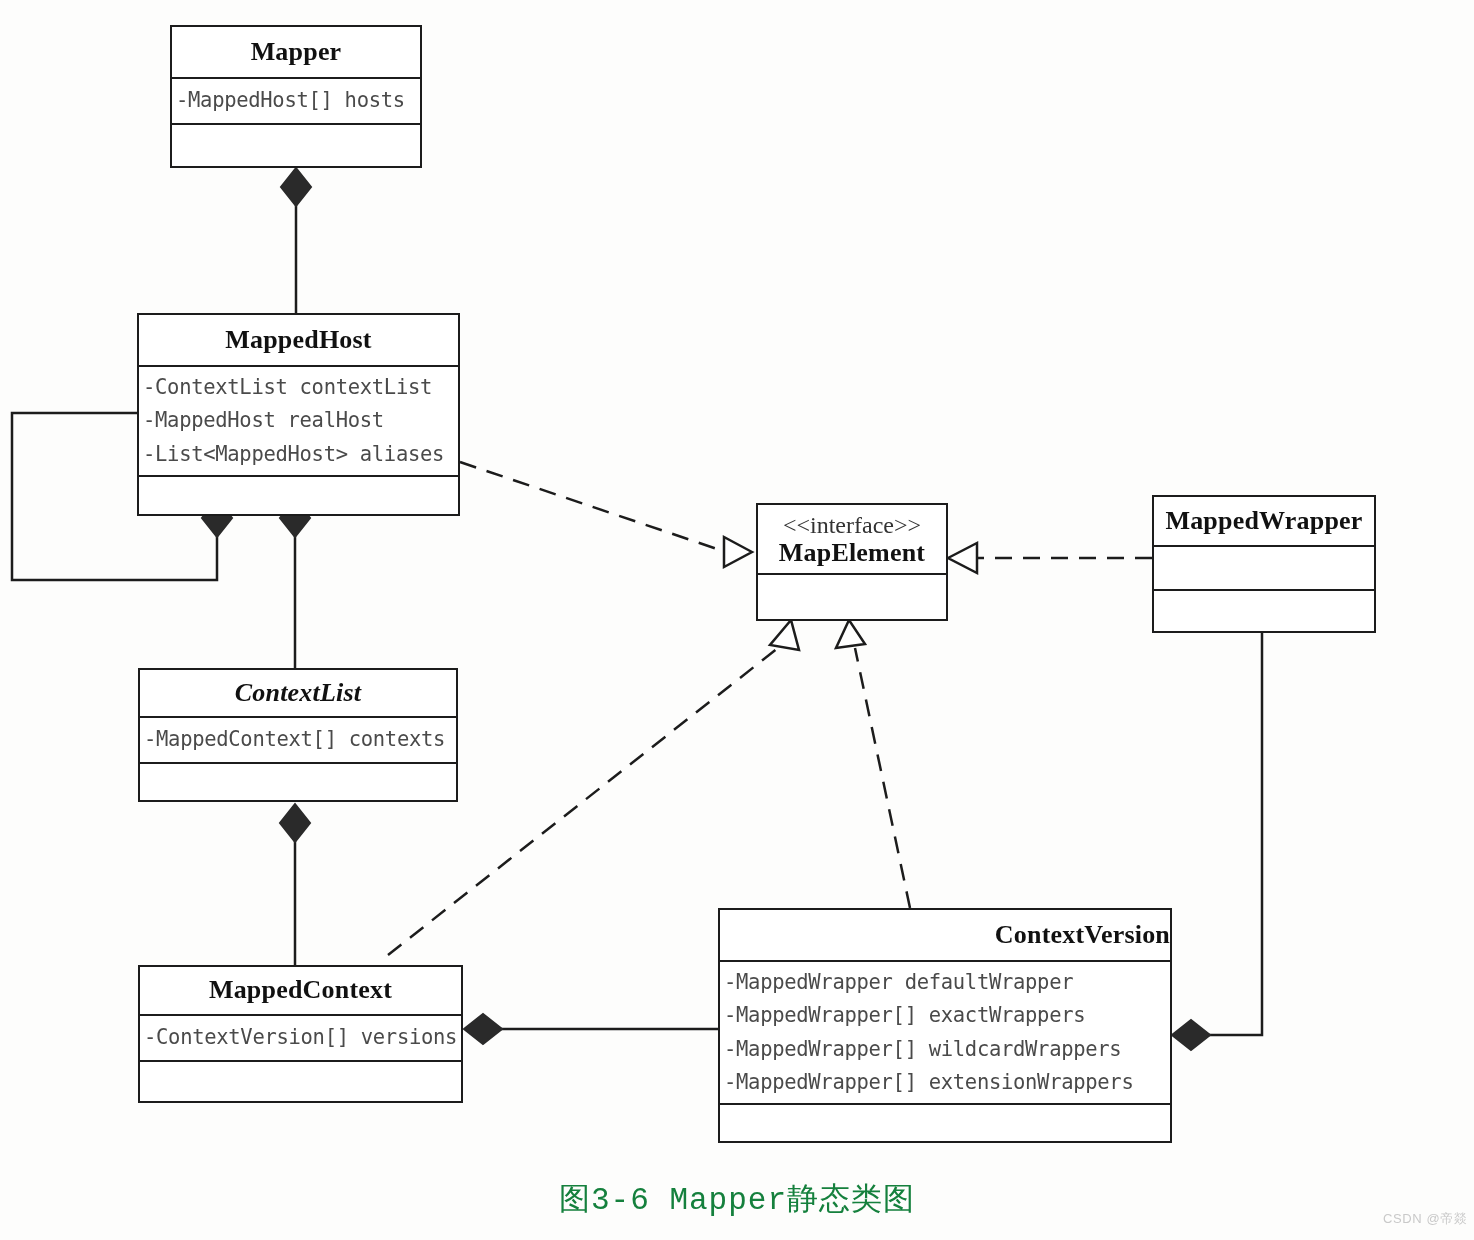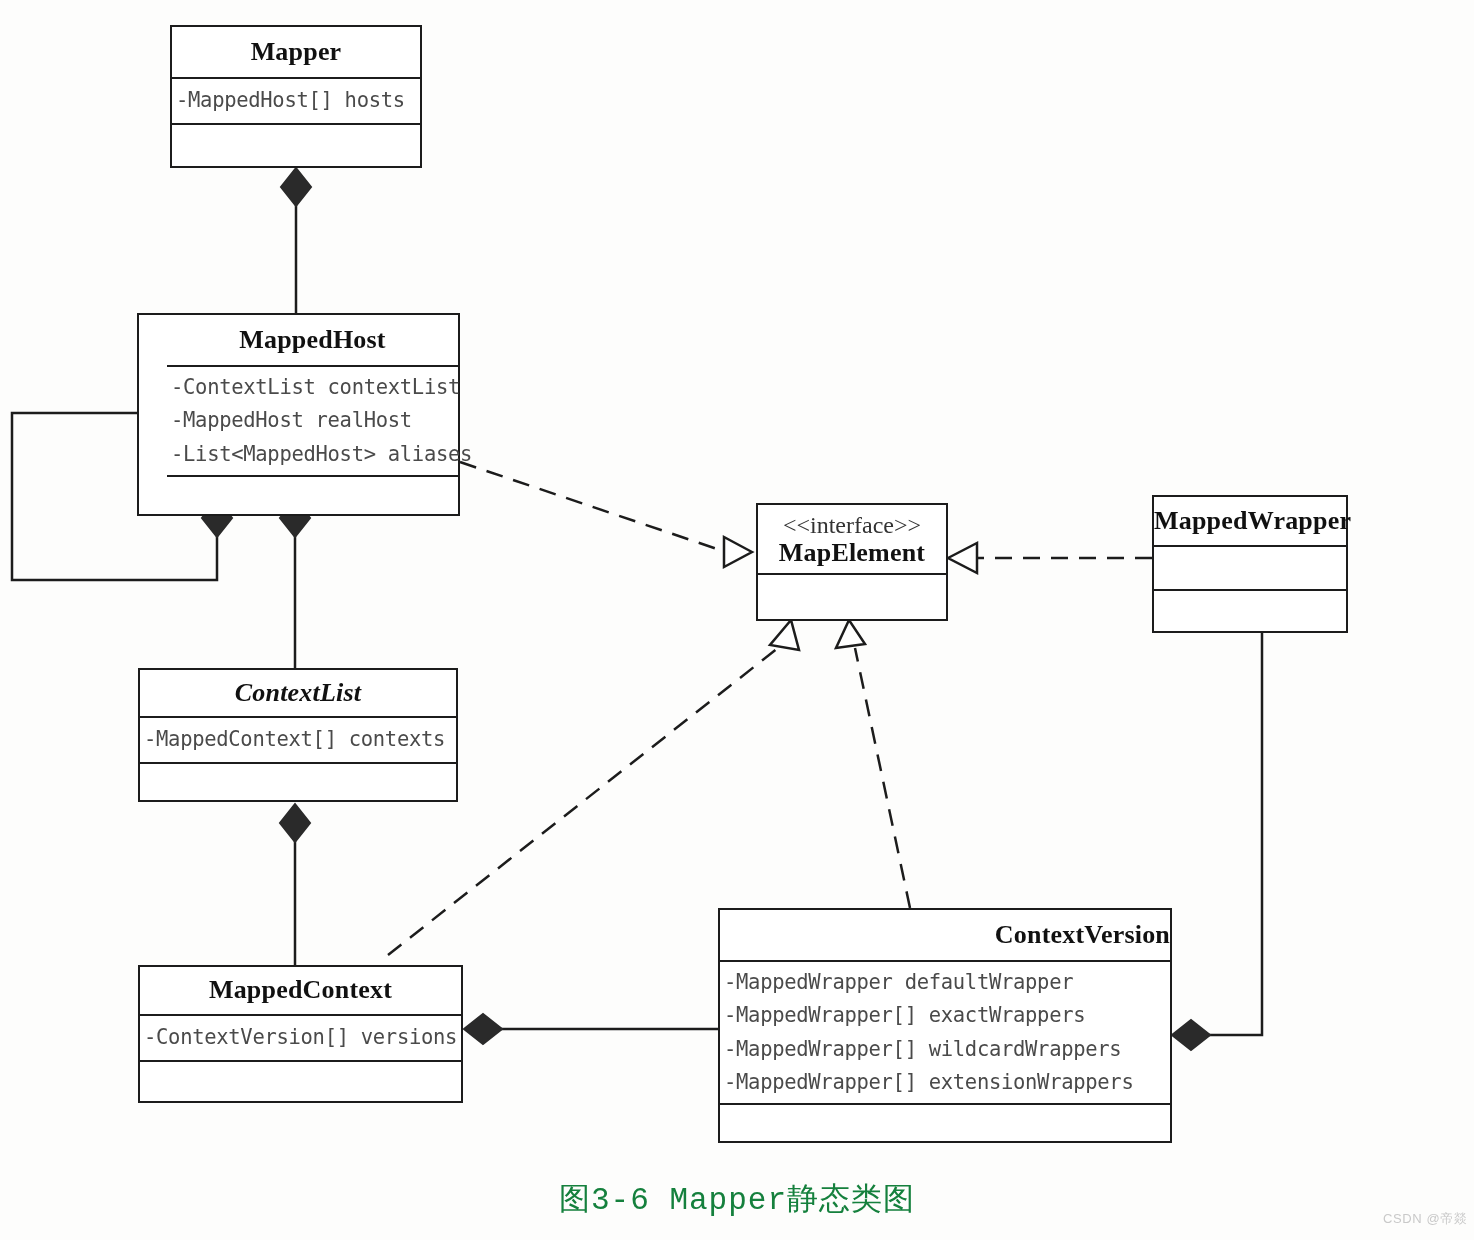--- a/index.html
+++ b/index.html
@@ -152,21 +152,21 @@
   <div class="uml-class" style="left:170px; top:25px; width:252px; height:143px;">
     <div class="compartment" style="height:50px;">
       <div class="class-name">Mapper</div>
     </div>
     <div class="compartment attr-list" style="height:46px;">
       <div class="attr">-MappedHost[] hosts</div>
     </div>
     <div class="compartment" style="height:45px;"></div>
   </div>
 
-  <div class="uml-class" style="left:137px; top:313px; width:323px; height:203px;padding-left:28px;">
+  <div class="uml-class" style="left:137px; top:313px; width:323px; height:203px;">
     <div class="compartment" style="height:50px;">
       <div class="class-name">MappedHost</div>
     </div>
     <div class="compartment attr-list" style="height:110px;">
       <div class="attr">-ContextList contextList</div>
       <div class="attr">-MappedHost realHost</div>
       <div class="attr">-List&lt;MappedHost&gt; aliases</div>
     </div>
     <div class="compartment" style="height:40px;"></div>
   </div>
@@ -192,21 +192,21 @@
   </div>
 
   <div class="uml-class" style="left:756px; top:503px; width:192px; height:118px;">
     <div class="compartment" style="height:68px; padding-top:2px;">
       <div class="stereotype">&lt;&lt;interface&gt;&gt;</div>
       <div class="class-name">MapElement</div>
     </div>
     <div class="compartment" style="height:48px;"></div>
   </div>
 
-  <div class="uml-class" style="left:1152px; top:495px; width:196px; height:138px;">
+  <div class="uml-class" style="left:1152px; top:495px; width:224px; height:138px;">
     <div class="compartment" style="height:48px;">
       <div class="class-name">MappedWrapper</div>
     </div>
     <div class="compartment" style="height:44px;"></div>
     <div class="compartment" style="height:43px;"></div>
   </div>
 
   <div class="uml-class" style="left:718px; top:908px; width:454px; height:235px;">
     <div class="compartment" style="height:50px;align-items:flex-end;">
       <div class="class-name">ContextVersion</div>

